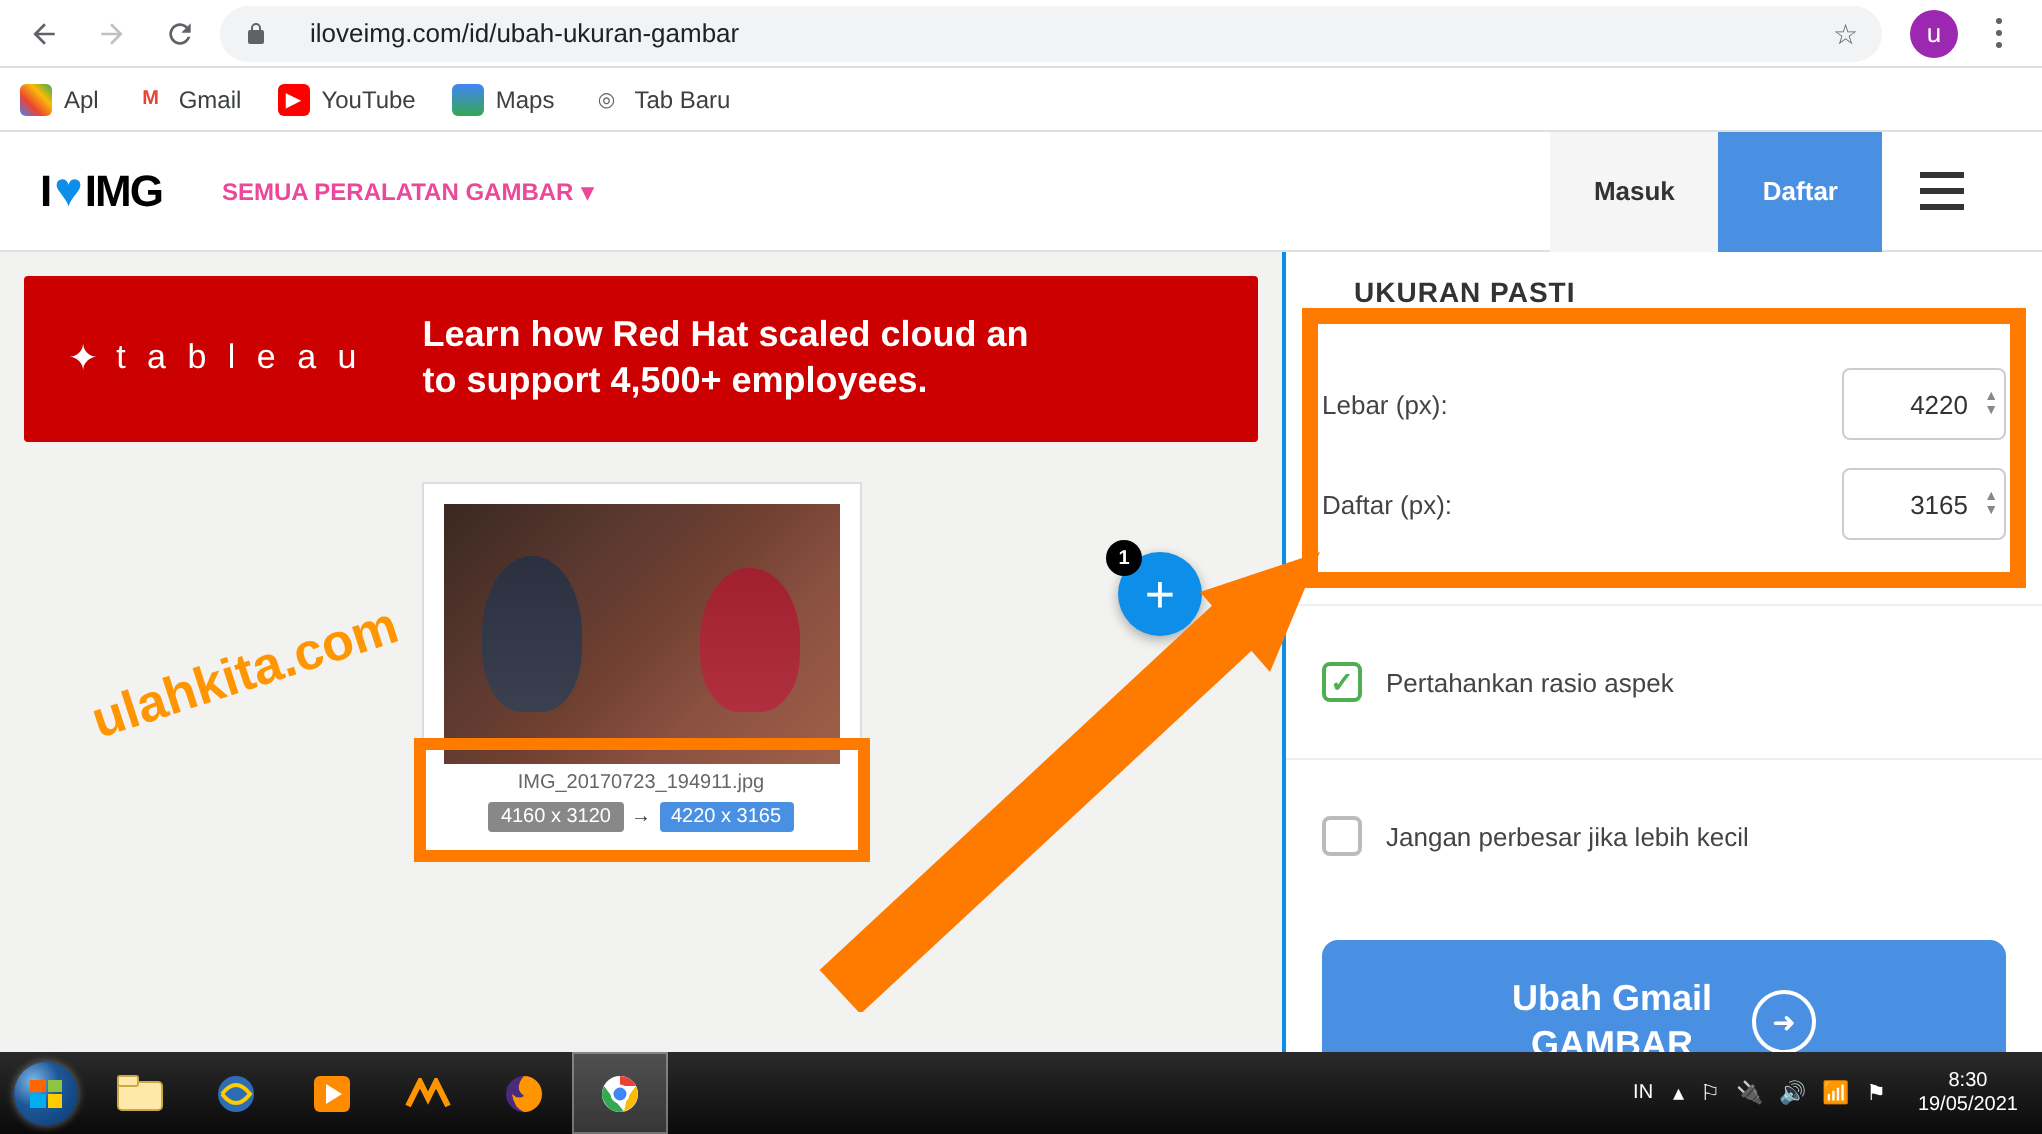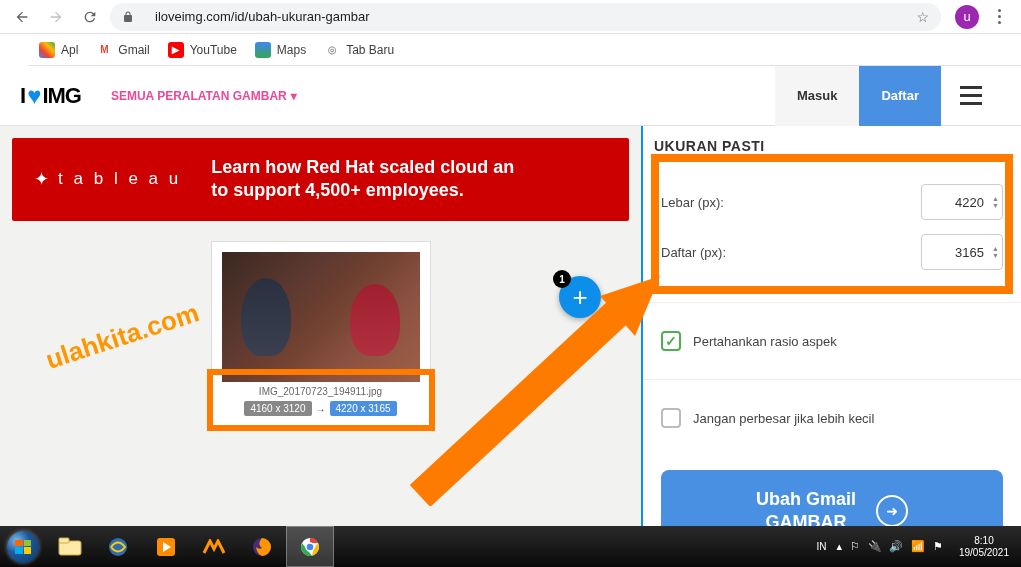--- a/index.html
+++ b/index.html
@@ -10,21 +10,21 @@
 .nav-btn { width: 28px; height: 28px; display: flex; align-items: center; justify-content: center; color: #5f6368; cursor: pointer; border-radius: 50%; }
 .nav-btn.disabled { color: #bdc1c6; }
 .addr-bar { flex: 1; height: 28px; background: #f1f3f4; border-radius: 14px; display: flex; align-items: center; padding: 0 12px; gap: 21px; font-size: 13px; color: #202124; }
 .lock-ico { color: #5f6368; font-size: 12px; }
 .star-ico { color: #5f6368; margin-left: auto; font-size: 14px; }
 .profile-circle { width: 24px; height: 24px; border-radius: 50%; background: #9c27b0; color: #fff; display: flex; align-items: center; justify-content: center; font-size: 13px; margin-left: 8px; }
 .menu-dots { width: 28px; display: flex; flex-direction: column; align-items: center; gap: 3px; cursor: pointer; }
 .menu-dots span { width: 3px; height: 3px; background: #5f6368; border-radius: 50%; }
 
 
-.bookmarks { height: 32px; background: #fff; display: flex; align-items: center; padding: 0 10px; gap: 18px; border-bottom: 1px solid #e0e0e0; font-size: 12px; color: #3c4043; margin-left: 29px; }
+.bookmarks { height: 32px; background: #fff; display: flex; align-items: center; padding: 0 10px; gap: 18px; border-bottom: 1px solid #e0e0e0; font-size: 12px; color: #3c4043; }
 .bm-item { display: flex; align-items: center; gap: 6px; cursor: pointer; }
 .bm-ico { width: 16px; height: 16px; display: flex; align-items: center; justify-content: center; font-size: 10px; border-radius: 3px; }
 .bm-apl { background: linear-gradient(45deg,#4285f4,#ea4335,#fbbc05,#34a853); }
 .bm-gmail { color: #ea4335; font-weight: bold; }
 .bm-yt { background: #ff0000; color: #fff; }
 .bm-maps { background: linear-gradient(#4285f4,#34a853); }
 .bm-tab { color: #5f6368; }
 
 
 .page { position: relative; height: 460px; background: #f2f2f0; overflow: hidden; }
@@ -69,21 +69,21 @@
 .add-btn { position: absolute; top: 150px; right: 40px; width: 42px; height: 42px; border-radius: 50%; background: #0d8ee8; color: #fff; display: flex; align-items: center; justify-content: center; font-size: 26px; font-weight: 300; cursor: pointer; box-shadow: 0 2px 6px rgba(0,0,0,0.3); }
 .add-badge { position: absolute; top: -6px; left: -6px; width: 18px; height: 18px; border-radius: 50%; background: #000; color: #fff; font-size: 10px; display: flex; align-items: center; justify-content: center; font-weight: bold; }
 
 
 .watermark { position: absolute; top: 195px; left: 43px; font-size: 26px; font-weight: bold; color: #ff9500; transform: rotate(-18deg); z-index: 3; pointer-events: none; }
 
 
 .big-arrow { position: absolute; top: 150px; left: 400px; z-index: 4; pointer-events: none; }
 
 
-.rp-title { padding: 12px 11px 8px; font-size: 14px; font-weight: 700; color: #333; letter-spacing: 0.5px; }
+.rp-title { padding: 12px 34px 8px; font-size: 14px; font-weight: 700; color: #333; letter-spacing: 0.5px; }
 .rp-inputs { position: relative; padding: 8px 18px 18px; }
 .rp-row { display: flex; align-items: center; justify-content: space-between; margin: 14px 0; }
 .rp-label { font-size: 13px; color: #444; }
 .rp-input { width: 82px; height: 36px; border: 1px solid #ccc; border-radius: 4px; text-align: right; padding-right: 18px; font-size: 13px; color: #333; position: relative; }
 .rp-stepper { position: absolute; right: 4px; top: 50%; transform: translateY(-50%); display: flex; flex-direction: column; font-size: 7px; color: #888; }
 .rp-input-wrap { position: relative; }
 .orange-box-inputs { position: absolute; top: -8px; left: 8px; right: 8px; height: 140px; border: 8px solid #ff7b00; pointer-events: none; }
 .rp-check-row { display: flex; align-items: center; gap: 12px; padding: 28px 18px; border-top: 1px solid #eee; font-size: 13px; color: #444; }
 .rp-checkbox { width: 20px; height: 20px; border: 2px solid #4caf50; border-radius: 4px; display: flex; align-items: center; justify-content: center; }
 .rp-checkbox.checked::after { content: '✓'; color: #4caf50; font-weight: bold; font-size: 14px; }
@@ -335,17 +335,17 @@
     <span>IN</span>
     <div class="tb-tray">
       <span>▴</span>
       <span>⚐</span>
       <span>🔌</span>
       <span>🔊</span>
       <span>📶</span>
       <span>⚑</span>
     </div>
     <div class="tb-clock">
-      <div>8:10</div>
+      <div>8:30</div>
       <div>19/05/2021</div>
     </div>
   </div>
 </div>
 
 </body></html>

